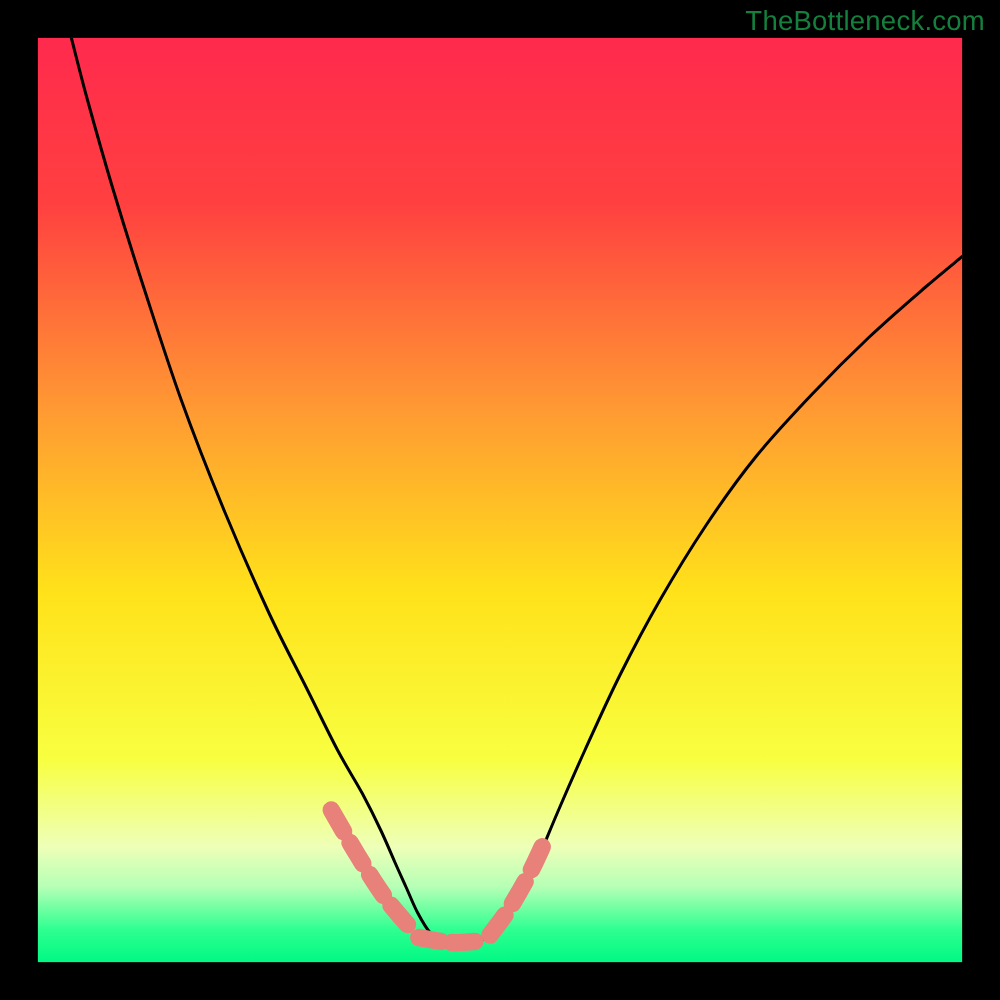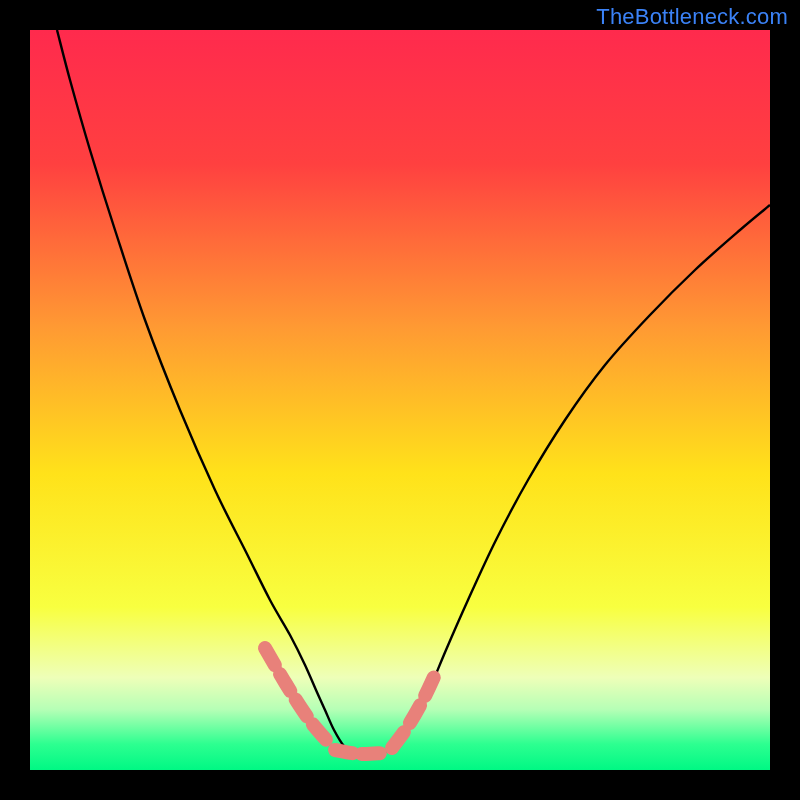--- a/index.html
+++ b/index.html
@@ -21,21 +21,21 @@
   }
   .gradient {
     position: absolute;
     left: 0; top: 0;
     width: 100%; height: 100%;
   }
   .watermark {
     position: absolute;
     top: 4px;
     right: 12px;
-    color: #3b82f6;
+    color: #15803d;
     font-size: 22px;
     font-weight: 500;
     letter-spacing: 0.2px;
     text-align: right;
   }
   svg {
     position: absolute;
     left: 0; top: 0;
     width: 100%;
     height: 100%;

